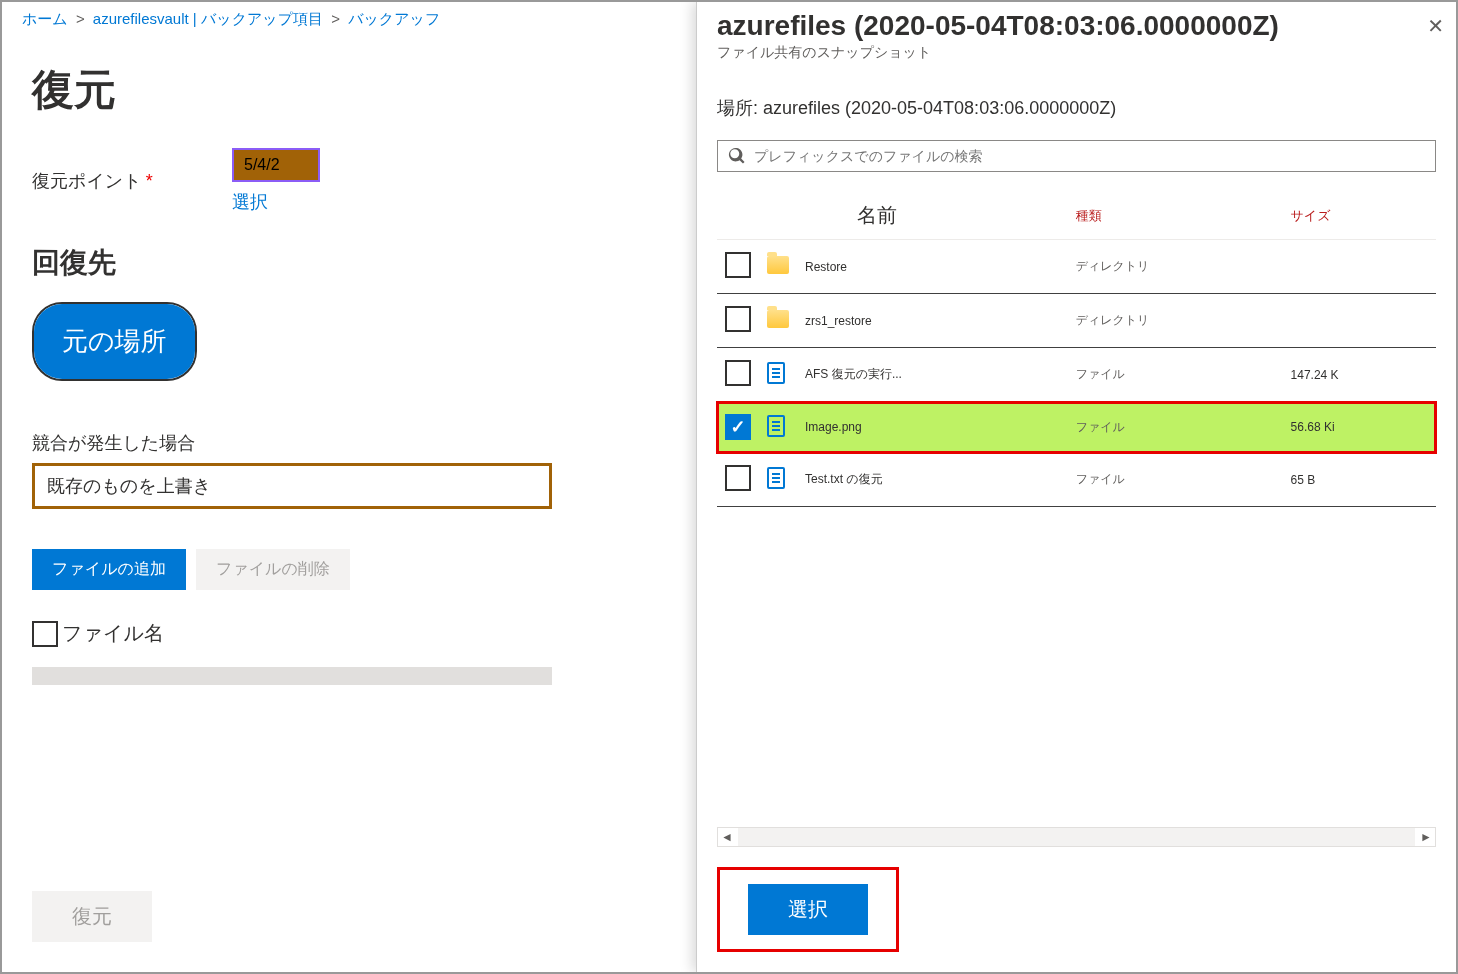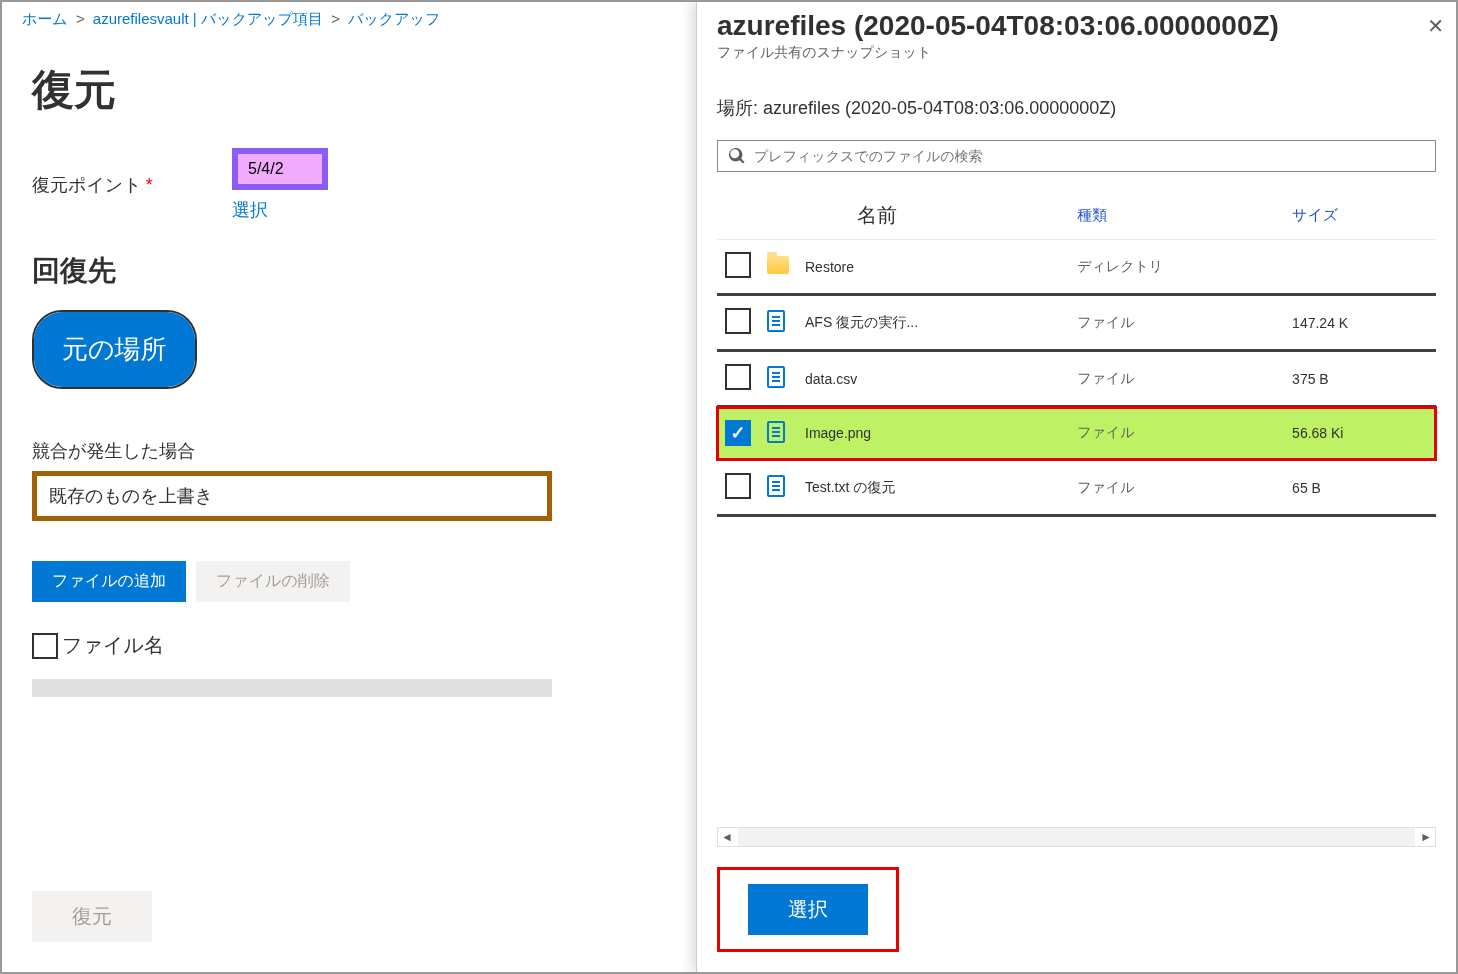--- a/index.html
+++ b/index.html
@@ -32,25 +32,25 @@
 .page-title {
   font-size: 42px;
   font-weight: 600;
   margin-bottom: 30px;
 }
 .form-row { margin-bottom: 20px; display:flex; align-items:center; }
 .form-label { font-size: 18px; width: 200px; flex-shrink:0; }
 .req { color: #e00; margin-left:4px; }
 .form-val { flex:1; }
 .date-input {
-  border: 6px solid #8b5cf6;
+  border: 2px solid #8b5cf6;
   padding: 6px 10px;
   font-size: 16px;
-  width: 96px;
-  background:#f0abfc;
+  width: 88px;
+  background:#a16207;
 }
 .link-select {
   color:#0078d4;
   font-size:18px;
   margin-top:8px;
   cursor:pointer;
   display:block;
   text-align:left;
 }
 
@@ -71,21 +71,21 @@
   cursor:pointer;
   background:#fff;
 }
 .pill.active {
   background:#0078d4;
   color:#fff;
 }
 
 .field-label { font-size:18px; margin-top:50px; margin-bottom:8px; }
 .select-box {
-  border:5px solid #a16207;
+  border:3px solid #a16207;
   padding:8px 12px;
   font-size:18px;
   width: 100%;
   background:#fff;
 }
 
 .btn {
   display:inline-flex;
   align-items:center;
   justify-content:center;
@@ -148,25 +148,25 @@
 .search-input {
   border:none; outline:none; font-size:14px; color:#605e5c; flex:1; padding-left:8px;
 }
 
 .file-table { width:100%; border-collapse:collapse; }
 .file-table th {
   text-align:left; font-weight:400; padding:10px 8px;
   border-bottom:1px solid #edebe9;
 }
 .th-name { font-size:20px; padding-left:60px !important; }
-.th-sub { font-size:15px; color:#1d4ed8; }
+.th-sub { font-size:13px; color:#b91c1c; }
 .file-table td {
   padding:12px 8px;
-  border-bottom:3px solid #404040;
-  font-size:14px;
+  border-bottom:1px solid #404040;
+  font-size:12px;
   vertical-align:middle;
   white-space:nowrap;
 }
 .td-small { font-size:15px; color:#605e5c; }
 .file-table tr.selected { background:#bef264; }
 .icon-cell { width:30px; }
 .chk-cell { width:40px; }
 .folder-icon {
   width:22px; height:18px;
   background: linear-gradient(#ffe08a,#ffc83d);
@@ -293,31 +293,31 @@
       <tbody id="file-rows">
           <tr>
             <td class="chk-cell"><span class="chk-box"></span></td>
             <td class="icon-cell"><span class="folder-icon"></span></td>
             <td>Restore</td>
             <td class="td-small">ディレクトリ</td>
             <td></td>
           </tr>
           <tr>
             <td class="chk-cell"><span class="chk-box"></span></td>
+            <td class="icon-cell"><span class="folder-icon"></span></td>
+            <td>zrs1_restore</td>
+            <td class="td-small">ディレクトリ</td>
+            <td></td>
+          </tr>
+          <tr>
+            <td class="chk-cell"><span class="chk-box"></span></td>
             <td class="icon-cell"><span class="fileicon"></span></td>
             <td>AFS 復元の実行...</td>
             <td class="td-small">ファイル</td>
             <td>147.24 K</td>
-          </tr>
-          <tr>
-            <td class="chk-cell"><span class="chk-box"></span></td>
-            <td class="icon-cell"><span class="fileicon"></span></td>
-            <td>data.csv</td>
-            <td class="td-small">ファイル</td>
-            <td>375 B</td>
           </tr>
           <tr class="selected highlight-row">
             <td class="chk-cell"><span class="chk-box checked"></span></td>
             <td class="icon-cell"><span class="fileicon"></span></td>
             <td>Image.png</td>
             <td class="td-small">ファイル</td>
             <td>56.68 Ki</td>
           </tr>
           <tr>
             <td class="chk-cell"><span class="chk-box"></span></td>

